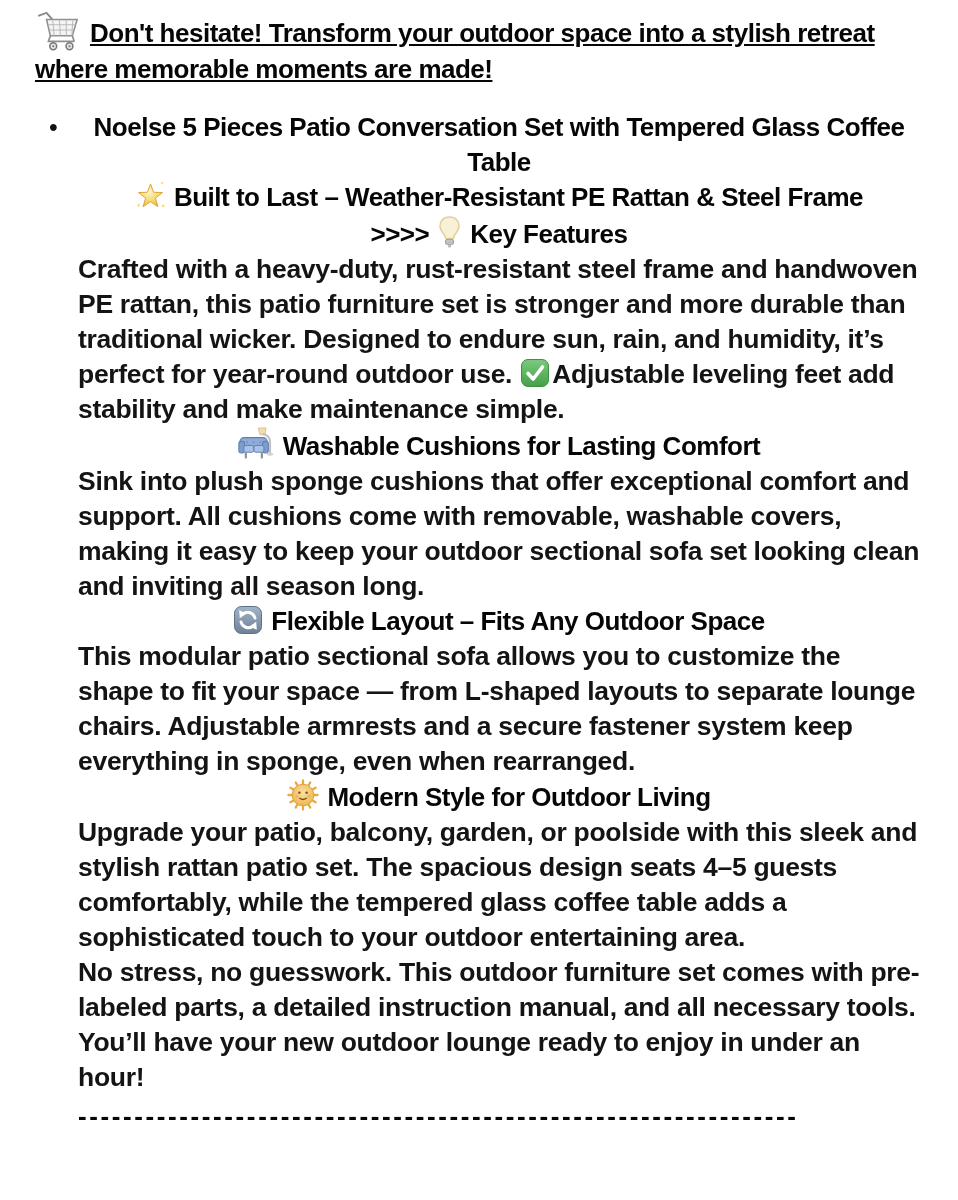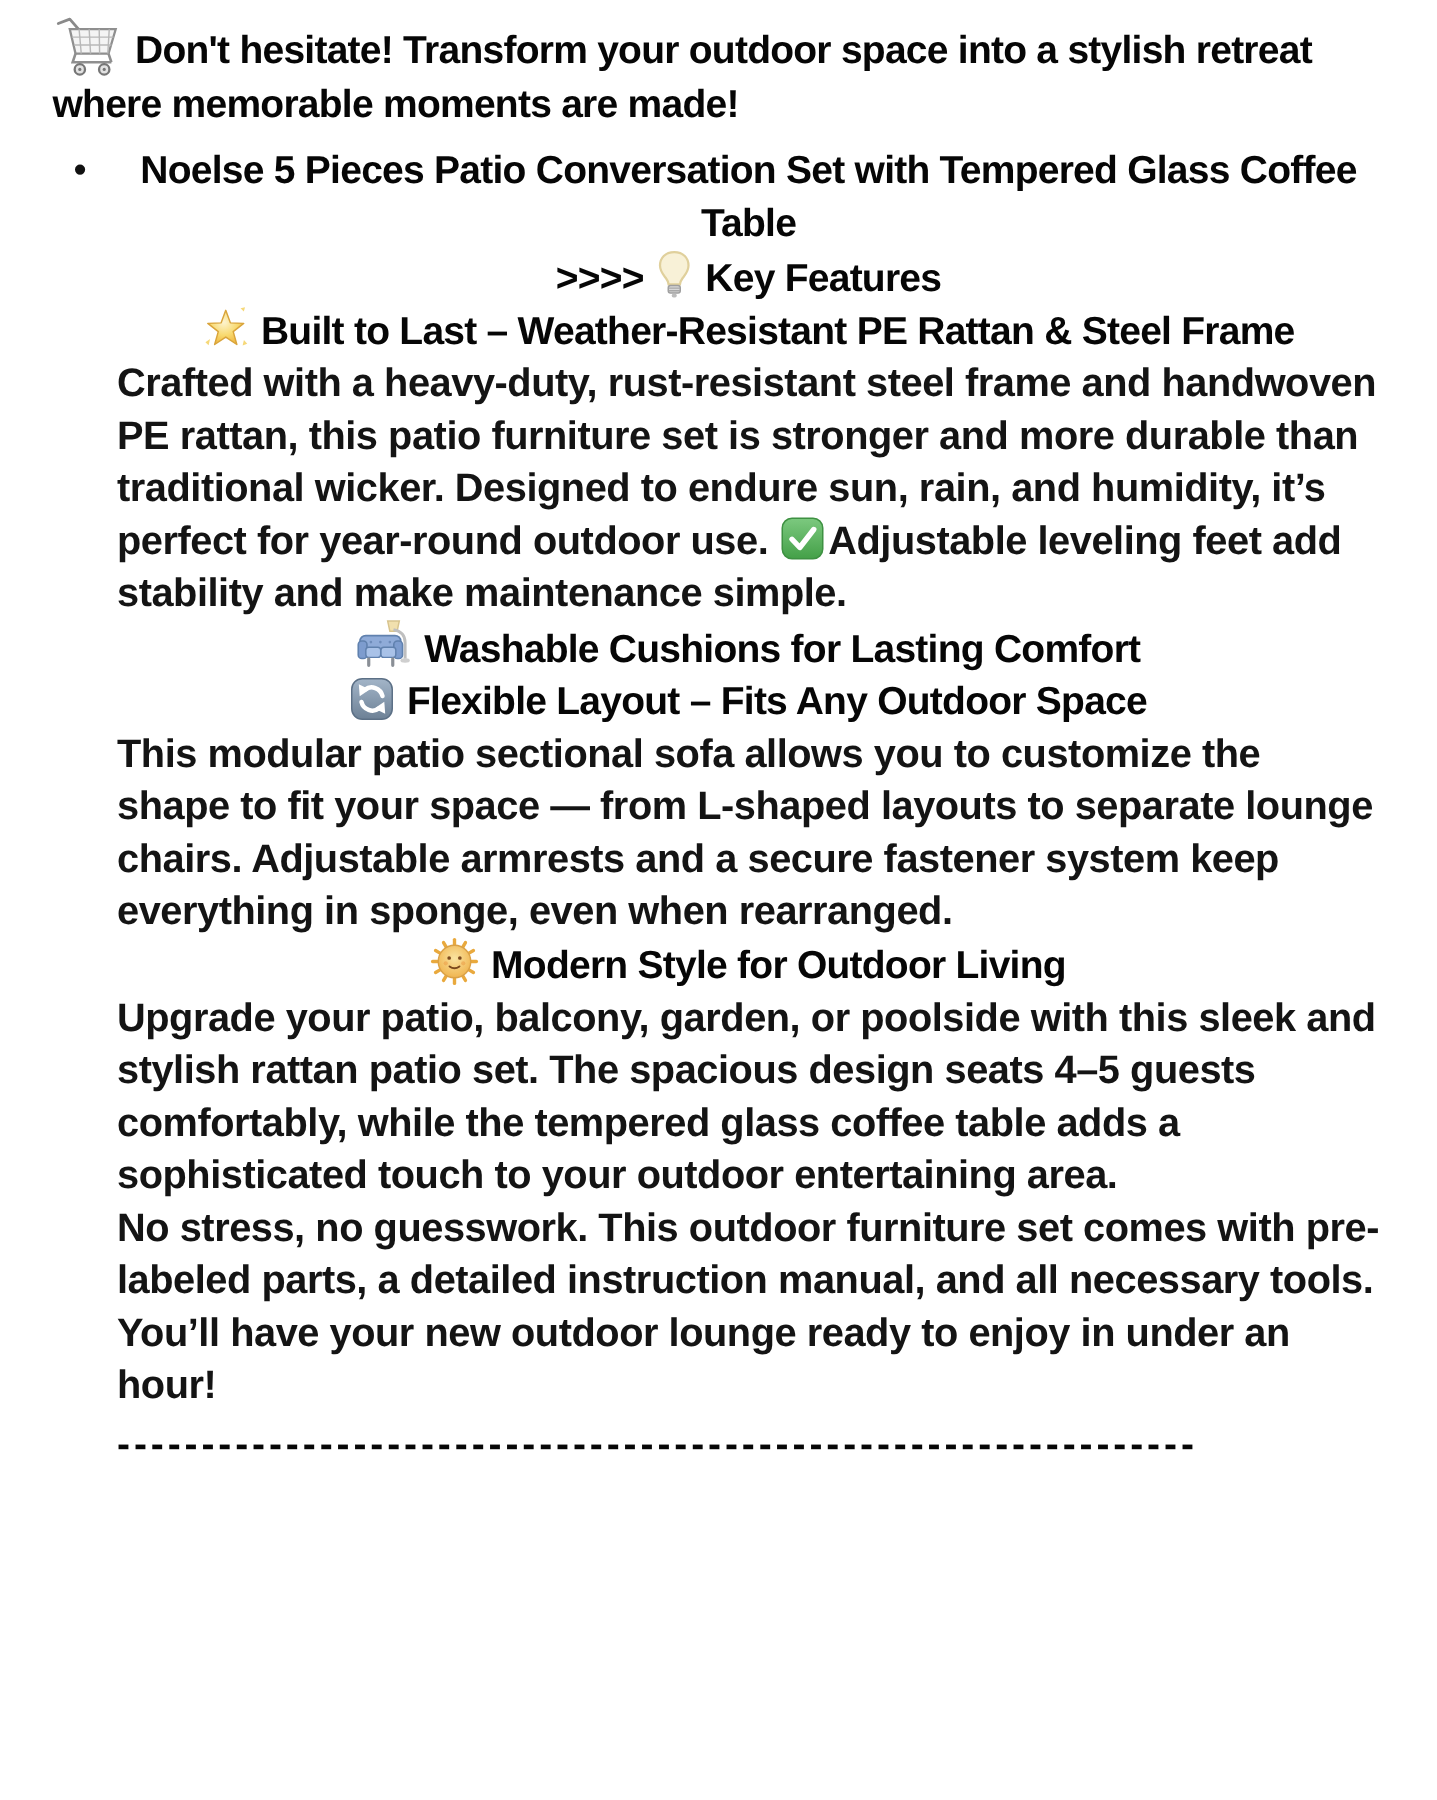--- a/index.html
+++ b/index.html
@@ -13,22 +13,23 @@
   }
   .page { padding: 8px 38px 0 35px; }
 
   p { margin: 0; }
 
   .intro {
     font-size: 26px;
     font-weight: 700;
     line-height: 35px;
     letter-spacing: -0.5px;
-    margin-bottom: 9px;
+    margin-bottom: 23px;
     color: #060606;
+    text-decoration: underline;
   }
 
   .bullet-row { display: flex; align-items: flex-start; }
   .bullet-marker {
     width: 43px;
     flex: 0 0 43px;
     padding-left: 14px;
     box-sizing: border-box;
     font-size: 25px;
     line-height: 35px;
@@ -108,33 +109,33 @@
       <circle cx="36" cy="40" r="1.1" fill="#777"></circle>
     </svg><span>Don't hesitate! Transform your outdoor space into a stylish retreat where memorable moments are made!</span>
   </p>
 
   <div class="bullet-row">
     <span class="bullet-marker">•</span>
     <div class="bullet-content">
 
       <p class="h">Noelse 5 Pieces Patio Conversation Set with Tempered Glass Coffee Table</p>
 
+      <p class="h"><svg class="ic ic-lead" width="31" height="31" viewBox="0 0 32 32">
+          <polygon points="2,26 5.2,23.8 4.2,28" fill="#f6d878"></polygon>
+          <polygon points="28.5,24.5 30.8,27 27.6,28.3" fill="#f6d878"></polygon>
+          <polygon points="26.2,2.6 28.4,4.8 29.3,1.9" fill="#f6d878"></polygon>
+          <polygon points="16,4 19.17,12.63 28.36,12.98 21.14,18.67 23.64,27.52 16,22.4 8.36,27.52 10.86,18.67 3.64,12.98 12.83,12.63" fill="url(#gstar)" stroke="#d9a43b" stroke-width="1" stroke-linejoin="round"></polygon>
+        </svg><span>Built to Last – Weather-Resistant PE Rattan &amp; Steel Frame</span></p>
+
       <p class="h"><span>&gt;&gt;&gt;&gt;</span><svg class="ic ic-bulb" width="27" height="34" viewBox="0 0 26 34">
           <path d="M13 2 C7 2 3.5 6 3.5 11 C3.5 15 6 17.5 7.5 19.5 C8.6 21 9 22 9.2 23.5 L16.8 23.5 C17 22 17.4 21 18.5 19.5 C20 17.5 22.5 15 22.5 11 C22.5 6 19 2 13 2 Z" fill="#f8f1d7" stroke="#e0d09c" stroke-width="1.5"></path>
           <rect x="9" y="24.4" width="8" height="5" rx="1.5" fill="#d8d8d8" stroke="#9f9f9f" stroke-width="1"></rect>
           <path d="M9.2 26.1 L16.8 26.1 M9.2 27.8 L16.8 27.8" stroke="#a8a8a8" stroke-width="0.9"></path>
           <rect x="11.3" y="29.8" width="3.4" height="2.6" rx="1.2" fill="#bdbdbd"></rect>
         </svg><span>Key Features</span></p>
-
-      <p class="h"><svg class="ic ic-lead" width="31" height="31" viewBox="0 0 32 32">
-          <polygon points="2,26 5.2,23.8 4.2,28" fill="#f6d878"></polygon>
-          <polygon points="28.5,24.5 30.8,27 27.6,28.3" fill="#f6d878"></polygon>
-          <polygon points="26.2,2.6 28.4,4.8 29.3,1.9" fill="#f6d878"></polygon>
-          <polygon points="16,4 19.17,12.63 28.36,12.98 21.14,18.67 23.64,27.52 16,22.4 8.36,27.52 10.86,18.67 3.64,12.98 12.83,12.63" fill="url(#gstar)" stroke="#d9a43b" stroke-width="1" stroke-linejoin="round"></polygon>
-        </svg><span>Built to Last – Weather-Resistant PE Rattan &amp; Steel Frame</span></p>
 
       <p class="body-text"><span>Crafted with a heavy-duty, rust-resistant steel frame and handwoven PE rattan, this patio furniture set is stronger and more durable than traditional wicker. Designed to endure sun, rain, and humidity, it’s perfect for year-round outdoor use.</span><svg class="ic ic-check" width="30" height="30" viewBox="0 0 30 30">
           <rect x="1.5" y="1.5" width="27" height="27" rx="6.5" fill="url(#gchk)" stroke="#3e9142" stroke-width="1"></rect>
           <path d="M8 15.5 L13.2 21 L22.5 9" fill="none" stroke="#ffffff" stroke-width="3.6" stroke-linecap="round" stroke-linejoin="round"></path>
         </svg><span>Adjustable leveling feet add stability and make maintenance simple.</span></p>
 
       <p class="h"><svg class="ic ic-lead" width="37" height="33" viewBox="0 0 38 34">
           <polygon points="21,1 29,1 27.5,8 22.5,8" fill="#f1e0ae" stroke="#d8c48e" stroke-width="1"></polygon>
           <path d="M25 7 Q33 8.5 33 16 L33 27" fill="none" stroke="#bfbfbf" stroke-width="2"></path>
           <ellipse cx="33" cy="28.2" rx="3.2" ry="1.5" fill="#cfcfcf"></ellipse>
@@ -142,20 +143,21 @@
           <circle cx="9.5" cy="15.5" r="0.9" fill="#6e8cba"></circle>
             <circle cx="16" cy="15.5" r="0.9" fill="#6e8cba"></circle>
             <circle cx="22.5" cy="15.5" r="0.9" fill="#6e8cba"></circle>
           <rect x="0.8" y="14.8" width="6" height="12" rx="2.5" fill="#7d9cce" stroke="#6081ae" stroke-width="1.1"></rect>
           <rect x="25.2" y="14.8" width="6" height="12" rx="2.5" fill="#7d9cce" stroke="#6081ae" stroke-width="1.1"></rect>
           <rect x="6" y="19" width="10.2" height="7" rx="2" fill="#a9c2e8" stroke="#6081ae" stroke-width="1"></rect>
           <rect x="16.4" y="19" width="10.2" height="7" rx="2" fill="#a9c2e8" stroke="#6081ae" stroke-width="1"></rect>
           <path d="M8 27 L8 31.5 M24.5 27 L24.5 31.5" stroke="#8a8f96" stroke-width="2.2" stroke-linecap="round"></path>
         </svg><span>Washable Cushions for Lasting Comfort</span></p>
 
+      <p class="body-text">Sink into plush sponge cushions that offer exceptional comfort and support. All cushions come with removable, washable covers, making it easy to keep your outdoor sectional sofa set looking clean and inviting all season long.</p>
 
       <p class="h"><svg class="ic ic-lead" width="30" height="30" viewBox="0 0 30 30">
           <rect x="1.5" y="1.5" width="27" height="27" rx="7" fill="url(#garr)" stroke="#5c7086" stroke-width="1"></rect>
           <path d="M22 13 A 7.5 7.5 0 0 0 10.2 8.8" fill="none" stroke="#ffffff" stroke-width="3" stroke-linecap="round"></path>
           <polygon points="6.2,5.2 6.8,13.2 13.4,8.6" fill="#ffffff"></polygon>
           <path d="M8 17 A 7.5 7.5 0 0 0 19.8 21.2" fill="none" stroke="#ffffff" stroke-width="3" stroke-linecap="round"></path>
           <polygon points="23.8,24.8 23.2,16.8 16.6,21.4" fill="#ffffff"></polygon>
         </svg><span>Flexible Layout – Fits Any Outdoor Space</span></p>
 
       <p class="body-text">This modular patio sectional sofa allows you to customize the shape to fit your space — from L-shaped layouts to separate lounge chairs. Adjustable armrests and a secure fastener system keep everything in sponge, even when rearranged.</p>

